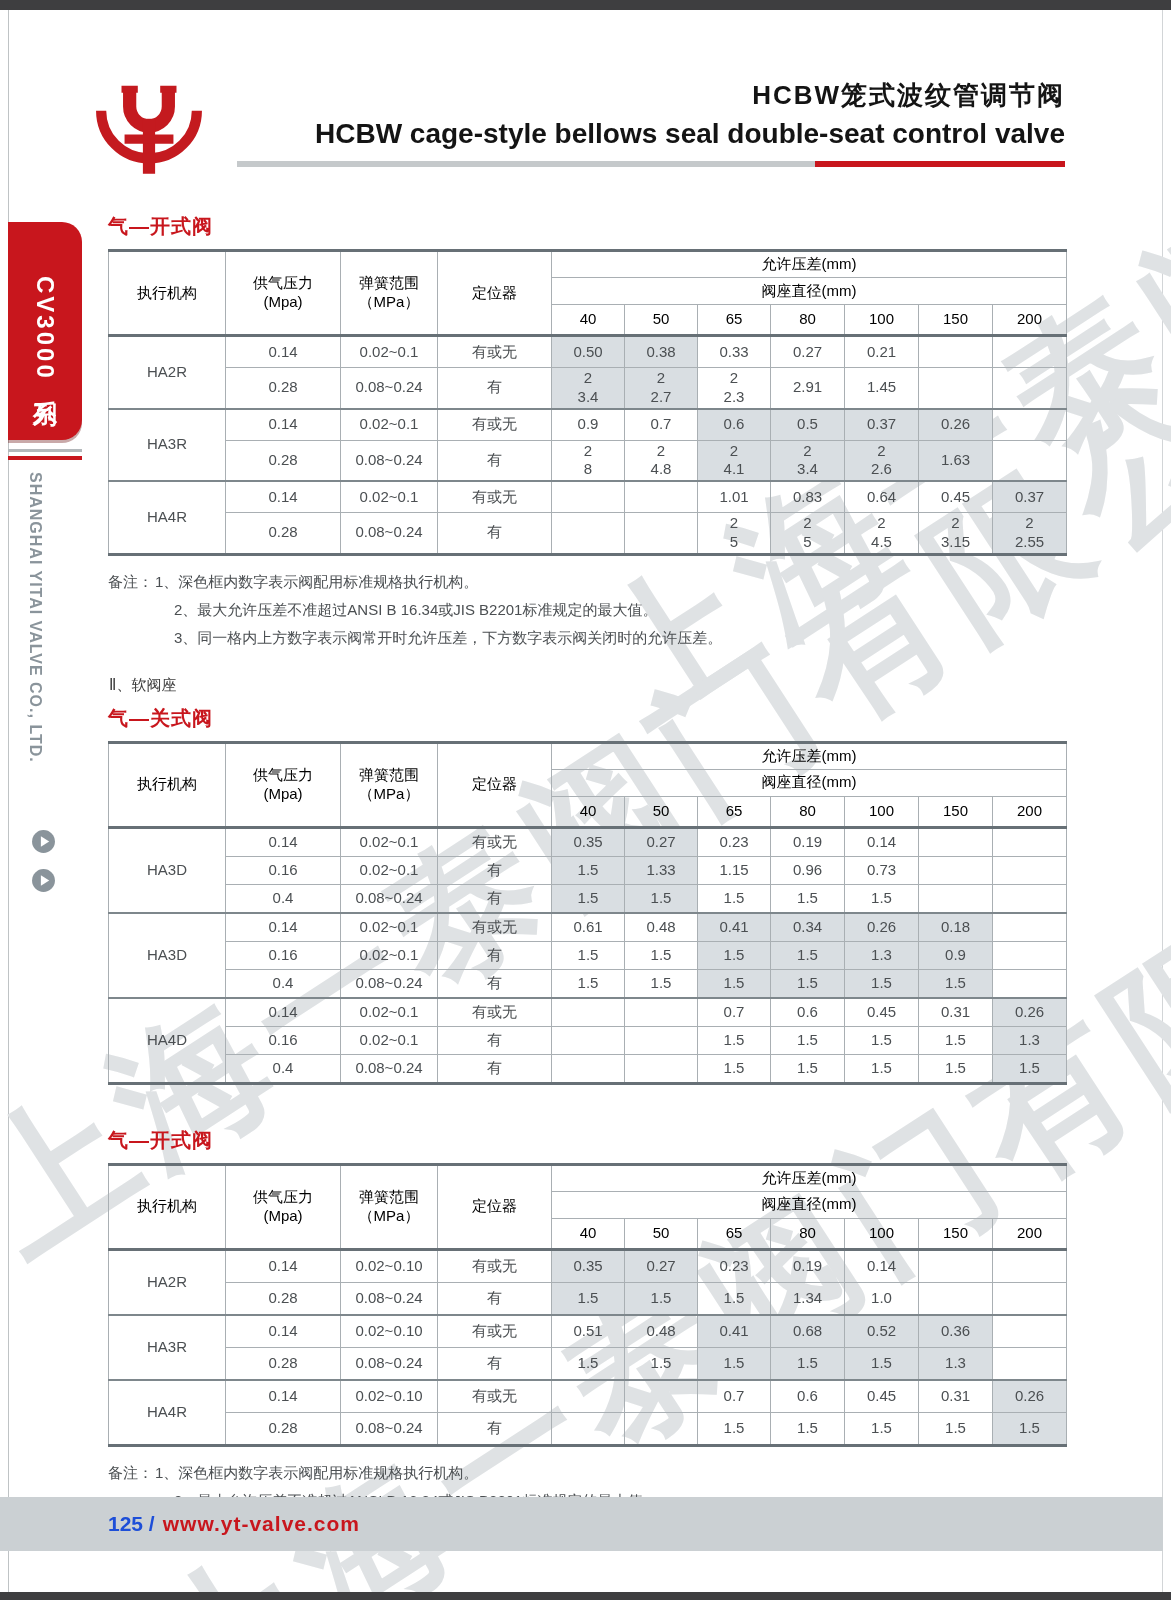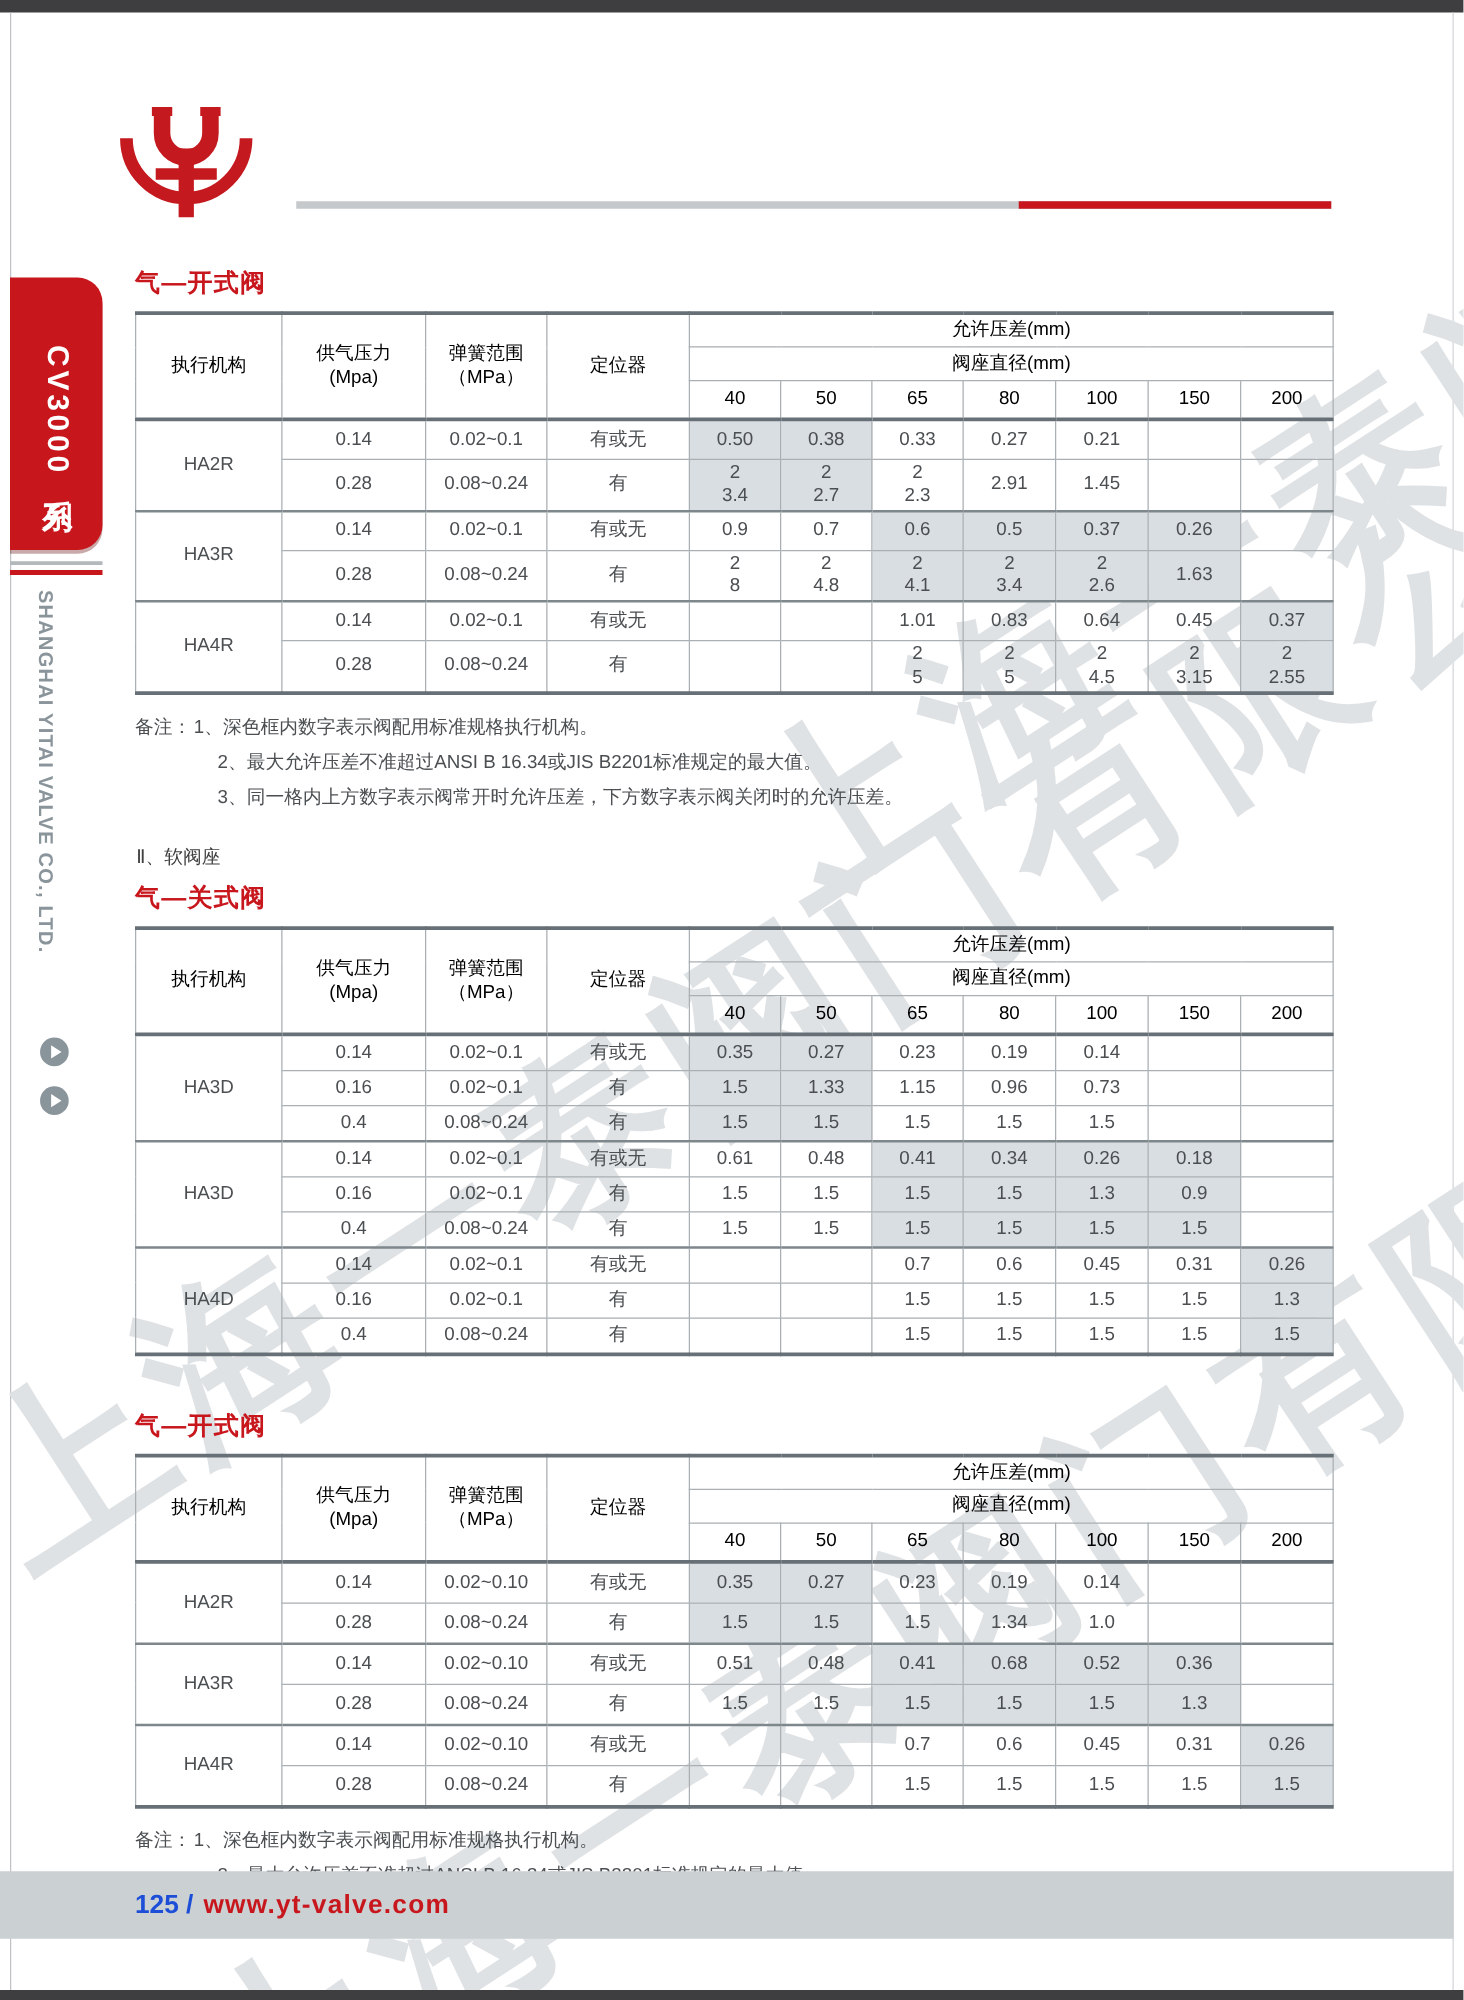--- a/index.html
+++ b/index.html
@@ -83,20 +83,24 @@
   <div class="wm wm3">上海一泰阀门有限公司</div>
 
   <div class="logo">
     <svg width="112" height="102" viewBox="0 0 110 100">
       <path d="M8 30 A47 47 0 0 0 102 30" stroke="#c41a1f" stroke-width="10" fill="none"></path>
       <path d="M36 10 V26 A19 19 0 0 0 74 26 V10" stroke="#c41a1f" stroke-width="13" fill="none"></path>
       <path d="M28 9 H44 M66 9 H82" stroke="#c41a1f" stroke-width="7" fill="none"></path>
       <path d="M55 38 V92" stroke="#c41a1f" stroke-width="12" fill="none"></path>
       <path d="M31 58 H79" stroke="#c41a1f" stroke-width="9" fill="none"></path>
     </svg>
+  </div>
+  <div class="titles">
+    <div class="title-zh">HCBW笼式波纹管调节阀</div>
+    <div class="title-en">HCBW cage-style bellows seal double-seat control valve</div>
   </div>
   <div class="head-rule">
       <span class="red"></span>
     </div>
 
   <div class="series-tab">
     <span>CV3000系列</span>
   </div>
   <div class="tab-line-gray"></div>
   <div class="tab-line-red"></div>

